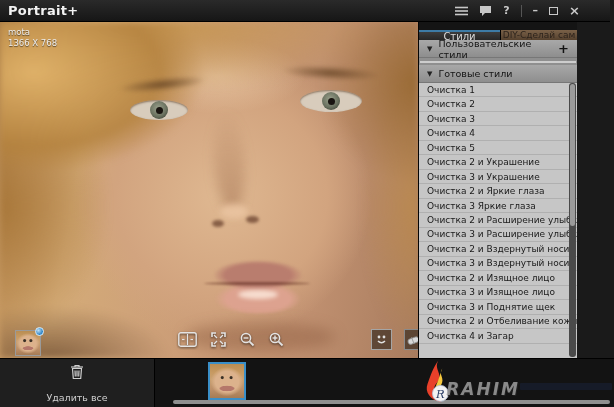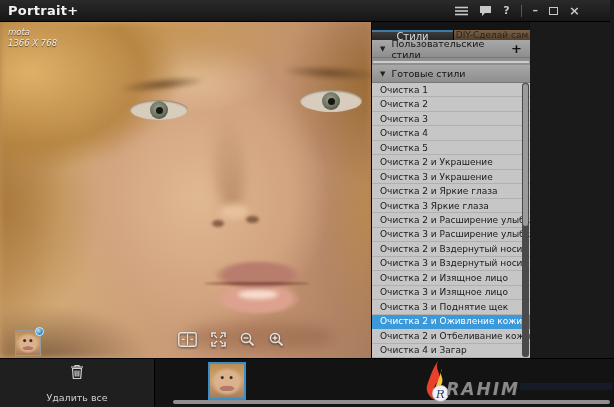--- a/index.html
+++ b/index.html
@@ -15,21 +15,21 @@
   .tb-icons svg{display:block;}
   .tb-glyph{color:#c8c8c8;font-size:11px;font-weight:bold;line-height:1;cursor:default;}
   .tb-sep{width:1px;height:12px;background:#555;}
   .maxbox{display:inline-block;width:9px;height:8px;border:1px solid #c8c8c8;}
   .closex{font-size:13px;}
 
   
   .content{position:absolute;left:0;top:22px;right:0;height:336px;display:flex;}
 
   
-  .photo{position:relative;width:371px;height:336px;overflow:hidden;background:#c49a76;font-style:italic;}
+  .photo{position:relative;width:418px;height:336px;overflow:hidden;background:#c49a76;}
   .photo .art{position:absolute;pointer-events:none;}
   .ph-skin{inset:0;background:
     radial-gradient(ellipse 30% 16% at 52% 16%,rgba(242,214,178,.55),rgba(0,0,0,0) 70%),
     radial-gradient(ellipse 46% 55% at 53% 52%,#dfb891 0%,#d2a47f 55%,rgba(200,150,115,0) 78%),
     linear-gradient(100deg,#a97c46 0%,#c79a64 10%,#d4ab77 22%,#cfa379 38%,#c99a76 55%,#c09070 75%,#a87c5e 100%);}
   .ph-hair{inset:0;filter:blur(3px);background:
     radial-gradient(ellipse 55% 40% at 8% 15%,rgba(224,178,105,.95),rgba(180,130,62,.85) 55%,rgba(0,0,0,0) 75%),
     radial-gradient(ellipse 38% 55% at 0% 55%,rgba(166,117,55,.9),rgba(0,0,0,0) 70%),
     radial-gradient(ellipse 75% 30% at 40% 0%,rgba(196,148,79,.92),rgba(0,0,0,0) 70%),
     radial-gradient(ellipse 35% 45% at 100% 18%,rgba(151,104,48,.9),rgba(0,0,0,0) 68%),
@@ -324,23 +324,20 @@
           </div>
 
           <div class="row">
             <span>Очистка 3 и Изящное лицо</span>
           </div>
 
           <div class="row">
             <span>Очистка 3 и Поднятие щек</span>
           </div>
 
-          <div class="row selected">
-            <span>Очистка 2 и Оживление кожи</span>
-          </div>
 
           <div class="row">
             <span>Очистка 2 и Отбеливание кожи</span>
           </div>
 
           <div class="row">
             <span>Очистка 4 и Загар</span>
           </div>
         </div>
       <div class="vscroll">

